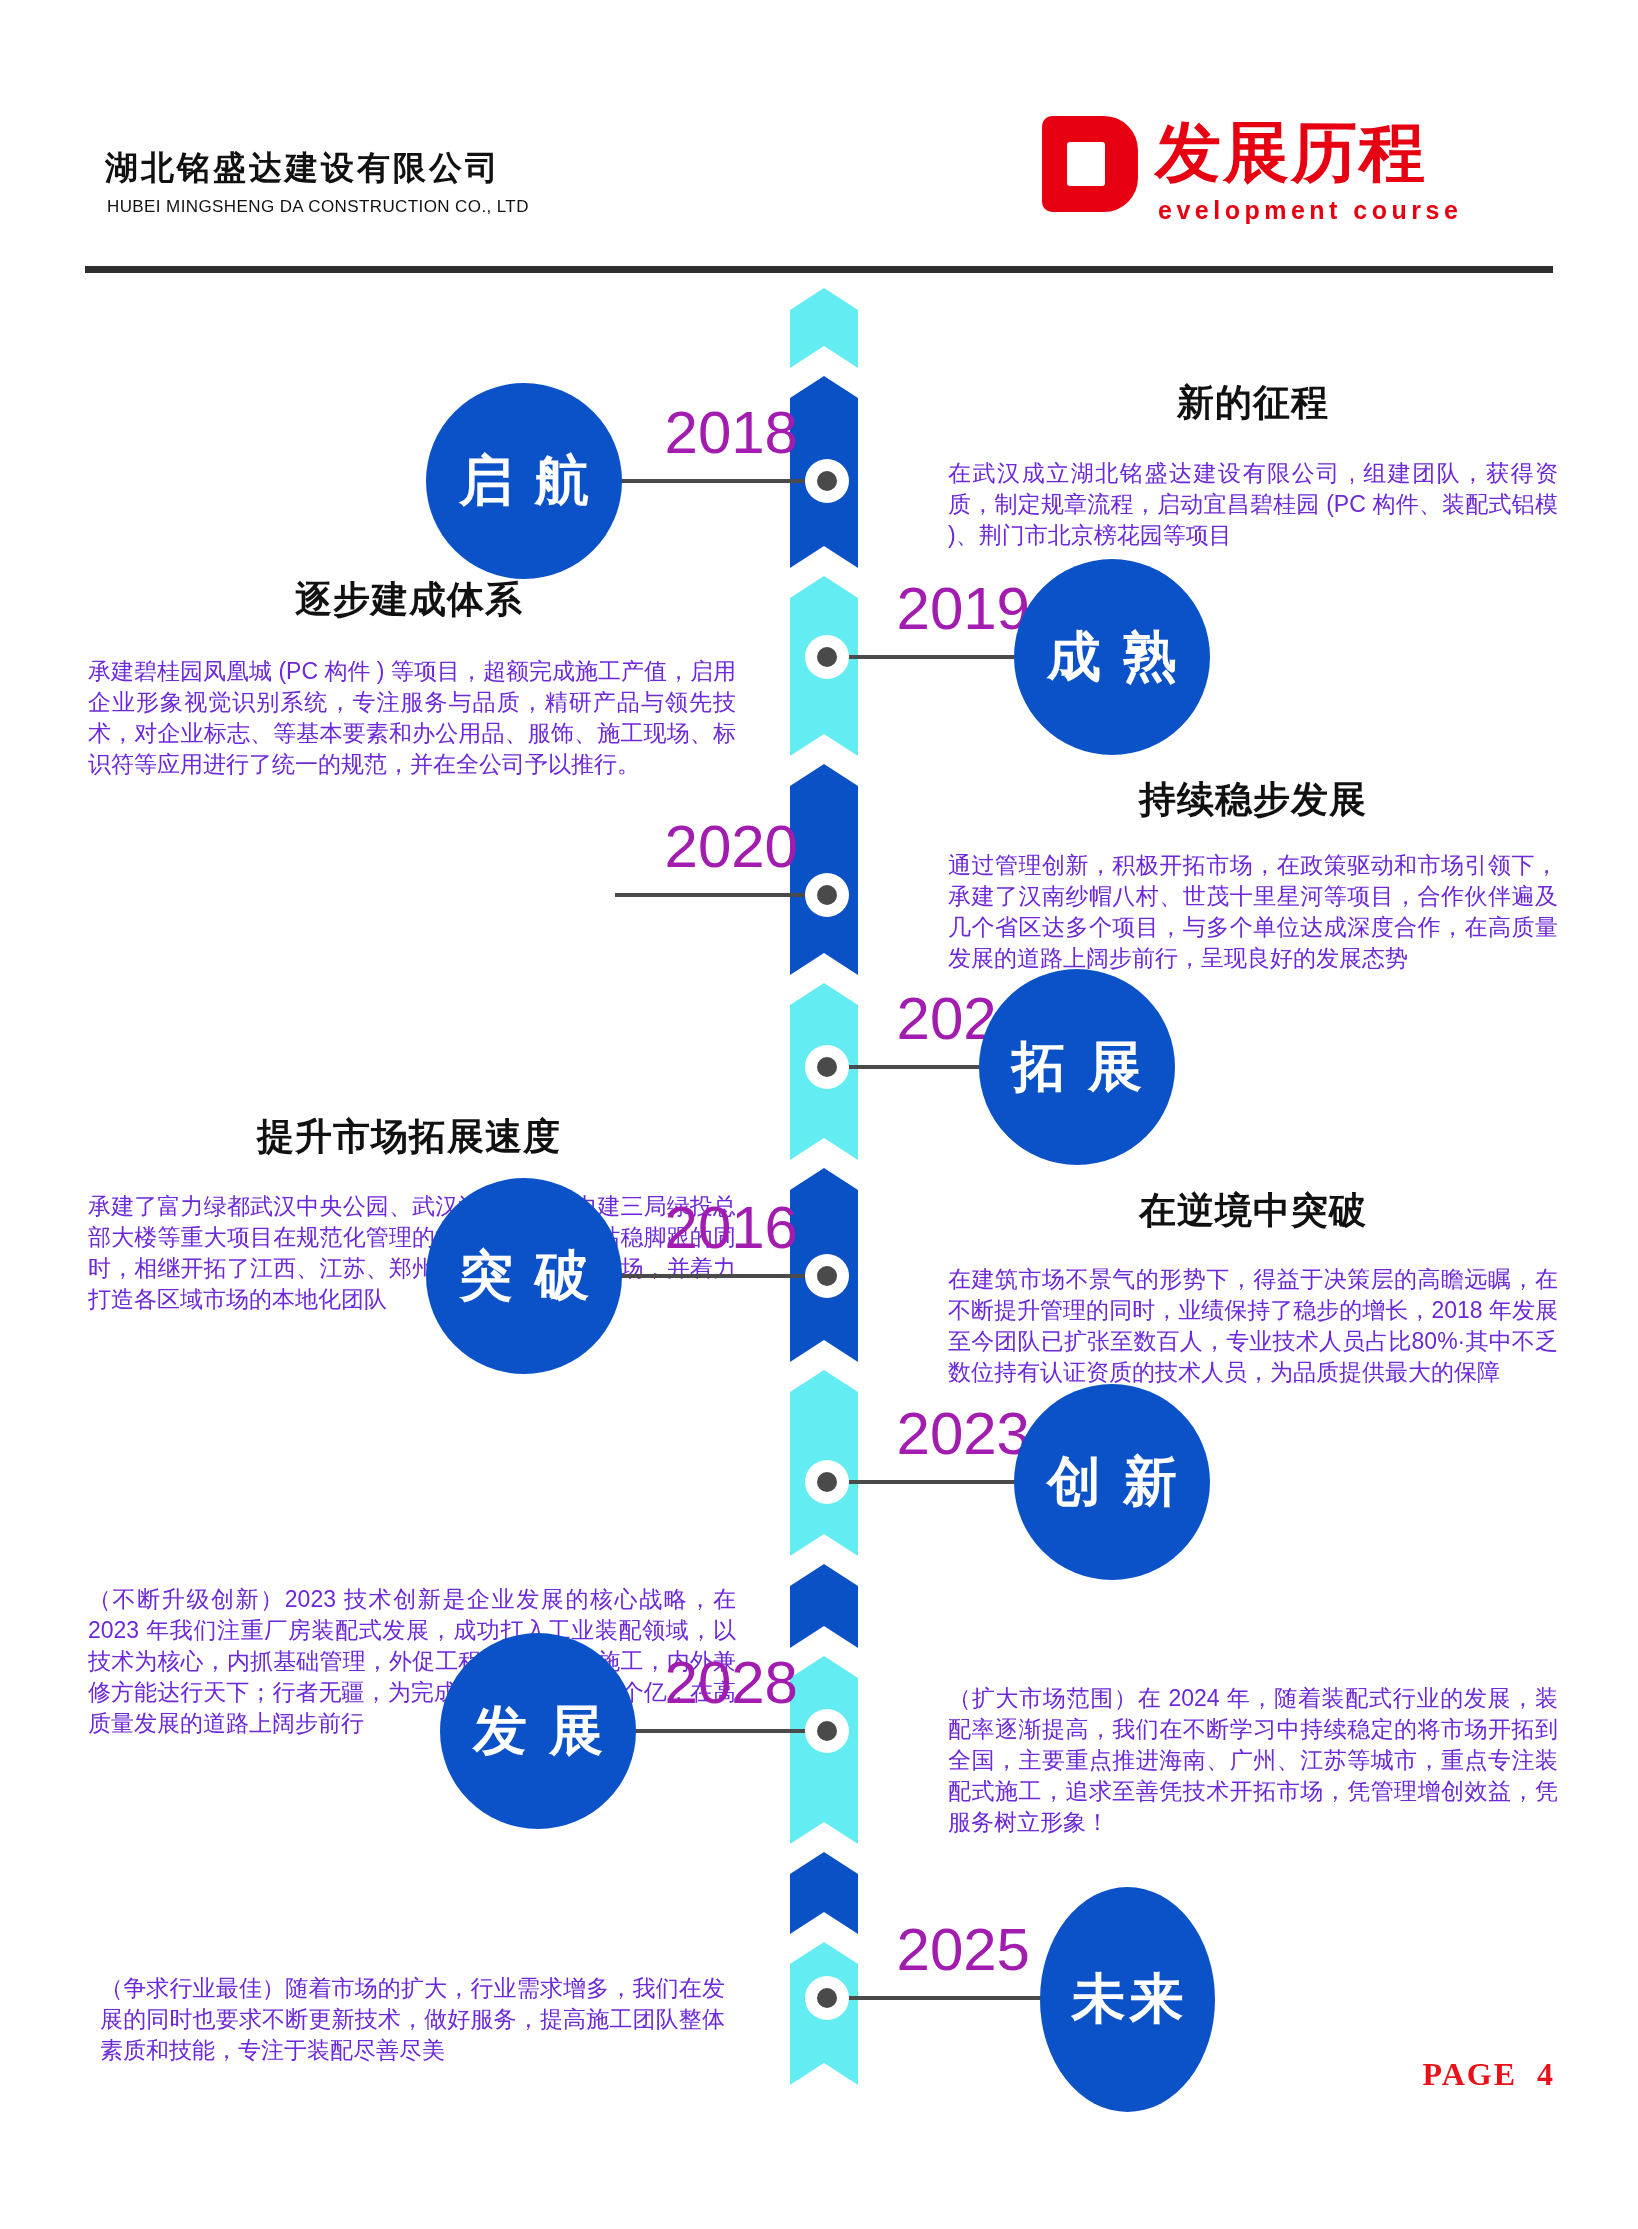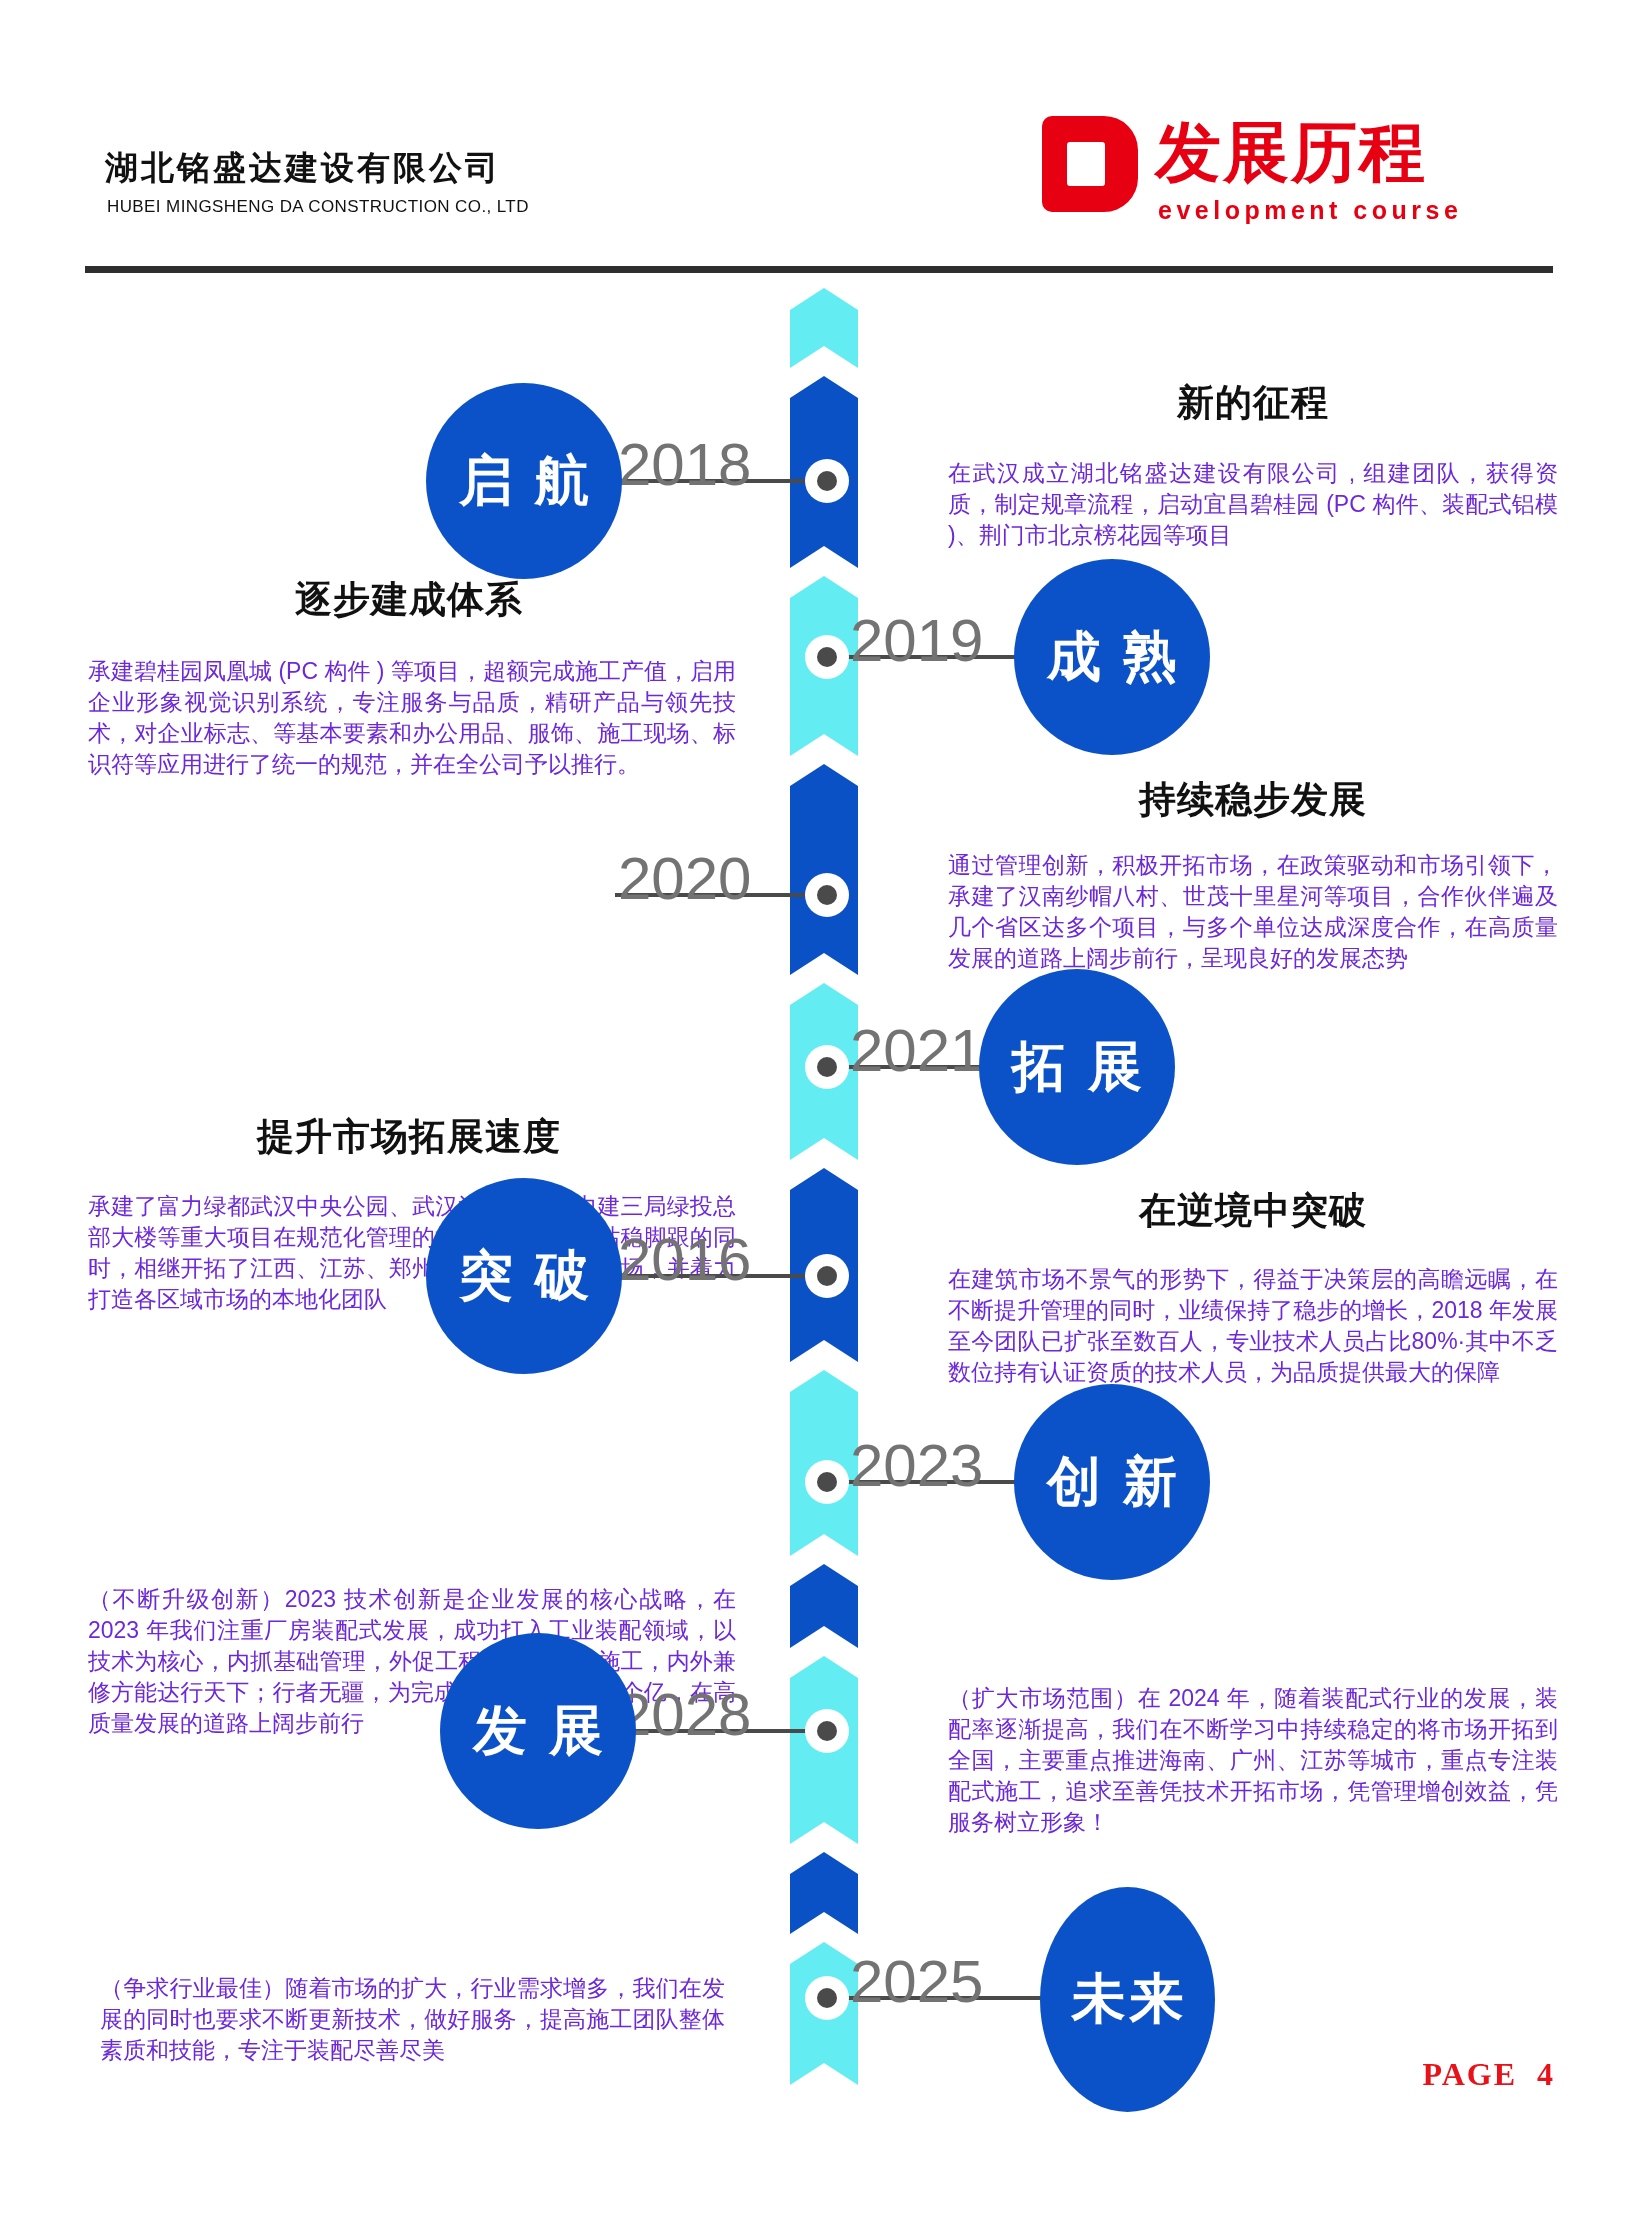--- a/index.html
+++ b/index.html
@@ -65,22 +65,22 @@
   
   .badge {
     width: 196px; height: 196px; border-radius: 50%;
     background: #0b52c8; z-index: 3;
     display: flex; align-items: center; justify-content: center;
     color: #ffffff; font-size: 54px; font-weight: bold; letter-spacing: 22px;
     text-indent: 22px; 
   }
   .badge.ellipse { width: 175px; height: 225px; letter-spacing: 4px; text-indent: 4px; }
   .year {
-    width: 180px; text-align: left;
-    font-size: 60px; font-weight: 400; color: #737373; z-index: 2; margin-top: 32px;
+    width: 180px; text-align: right;
+    font-size: 60px; font-weight: 400; color: #a21caf; z-index: 2;
   }
   .year-left  { left: 618px; }
   .year-right { left: 850px; }
 
   
   .blk-title {
     font-size: 37px; font-weight: 600; color: #111;
     text-align: center; letter-spacing: 1px;
   }
   .title-left  { left: 85px;  width: 648px; }

